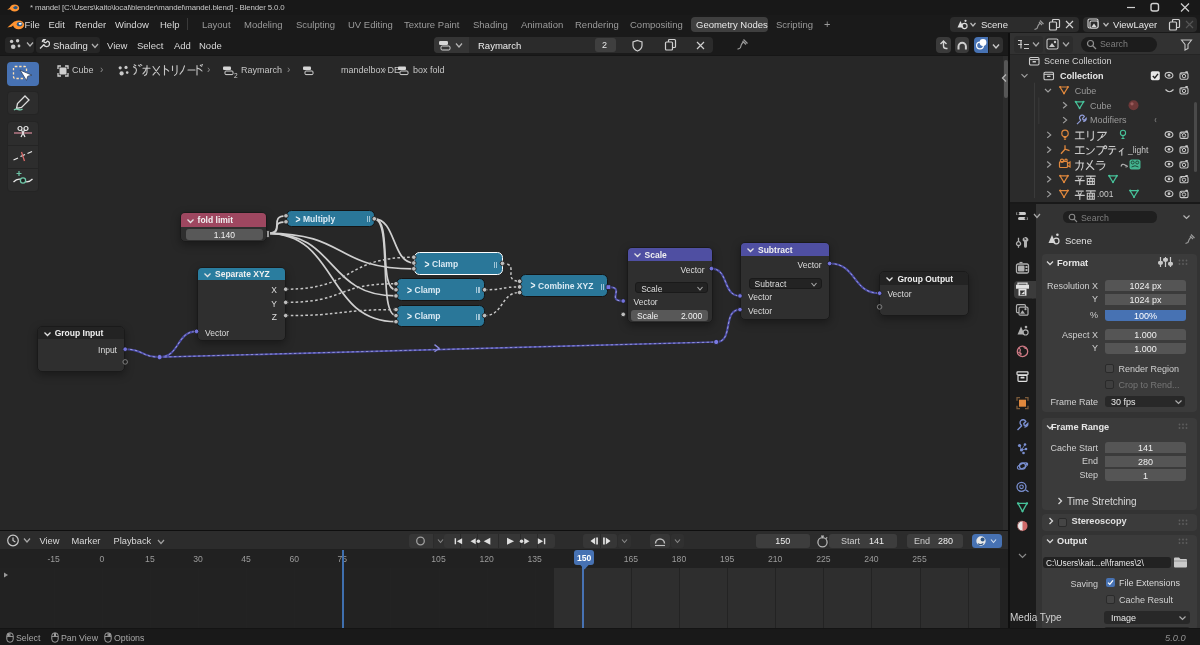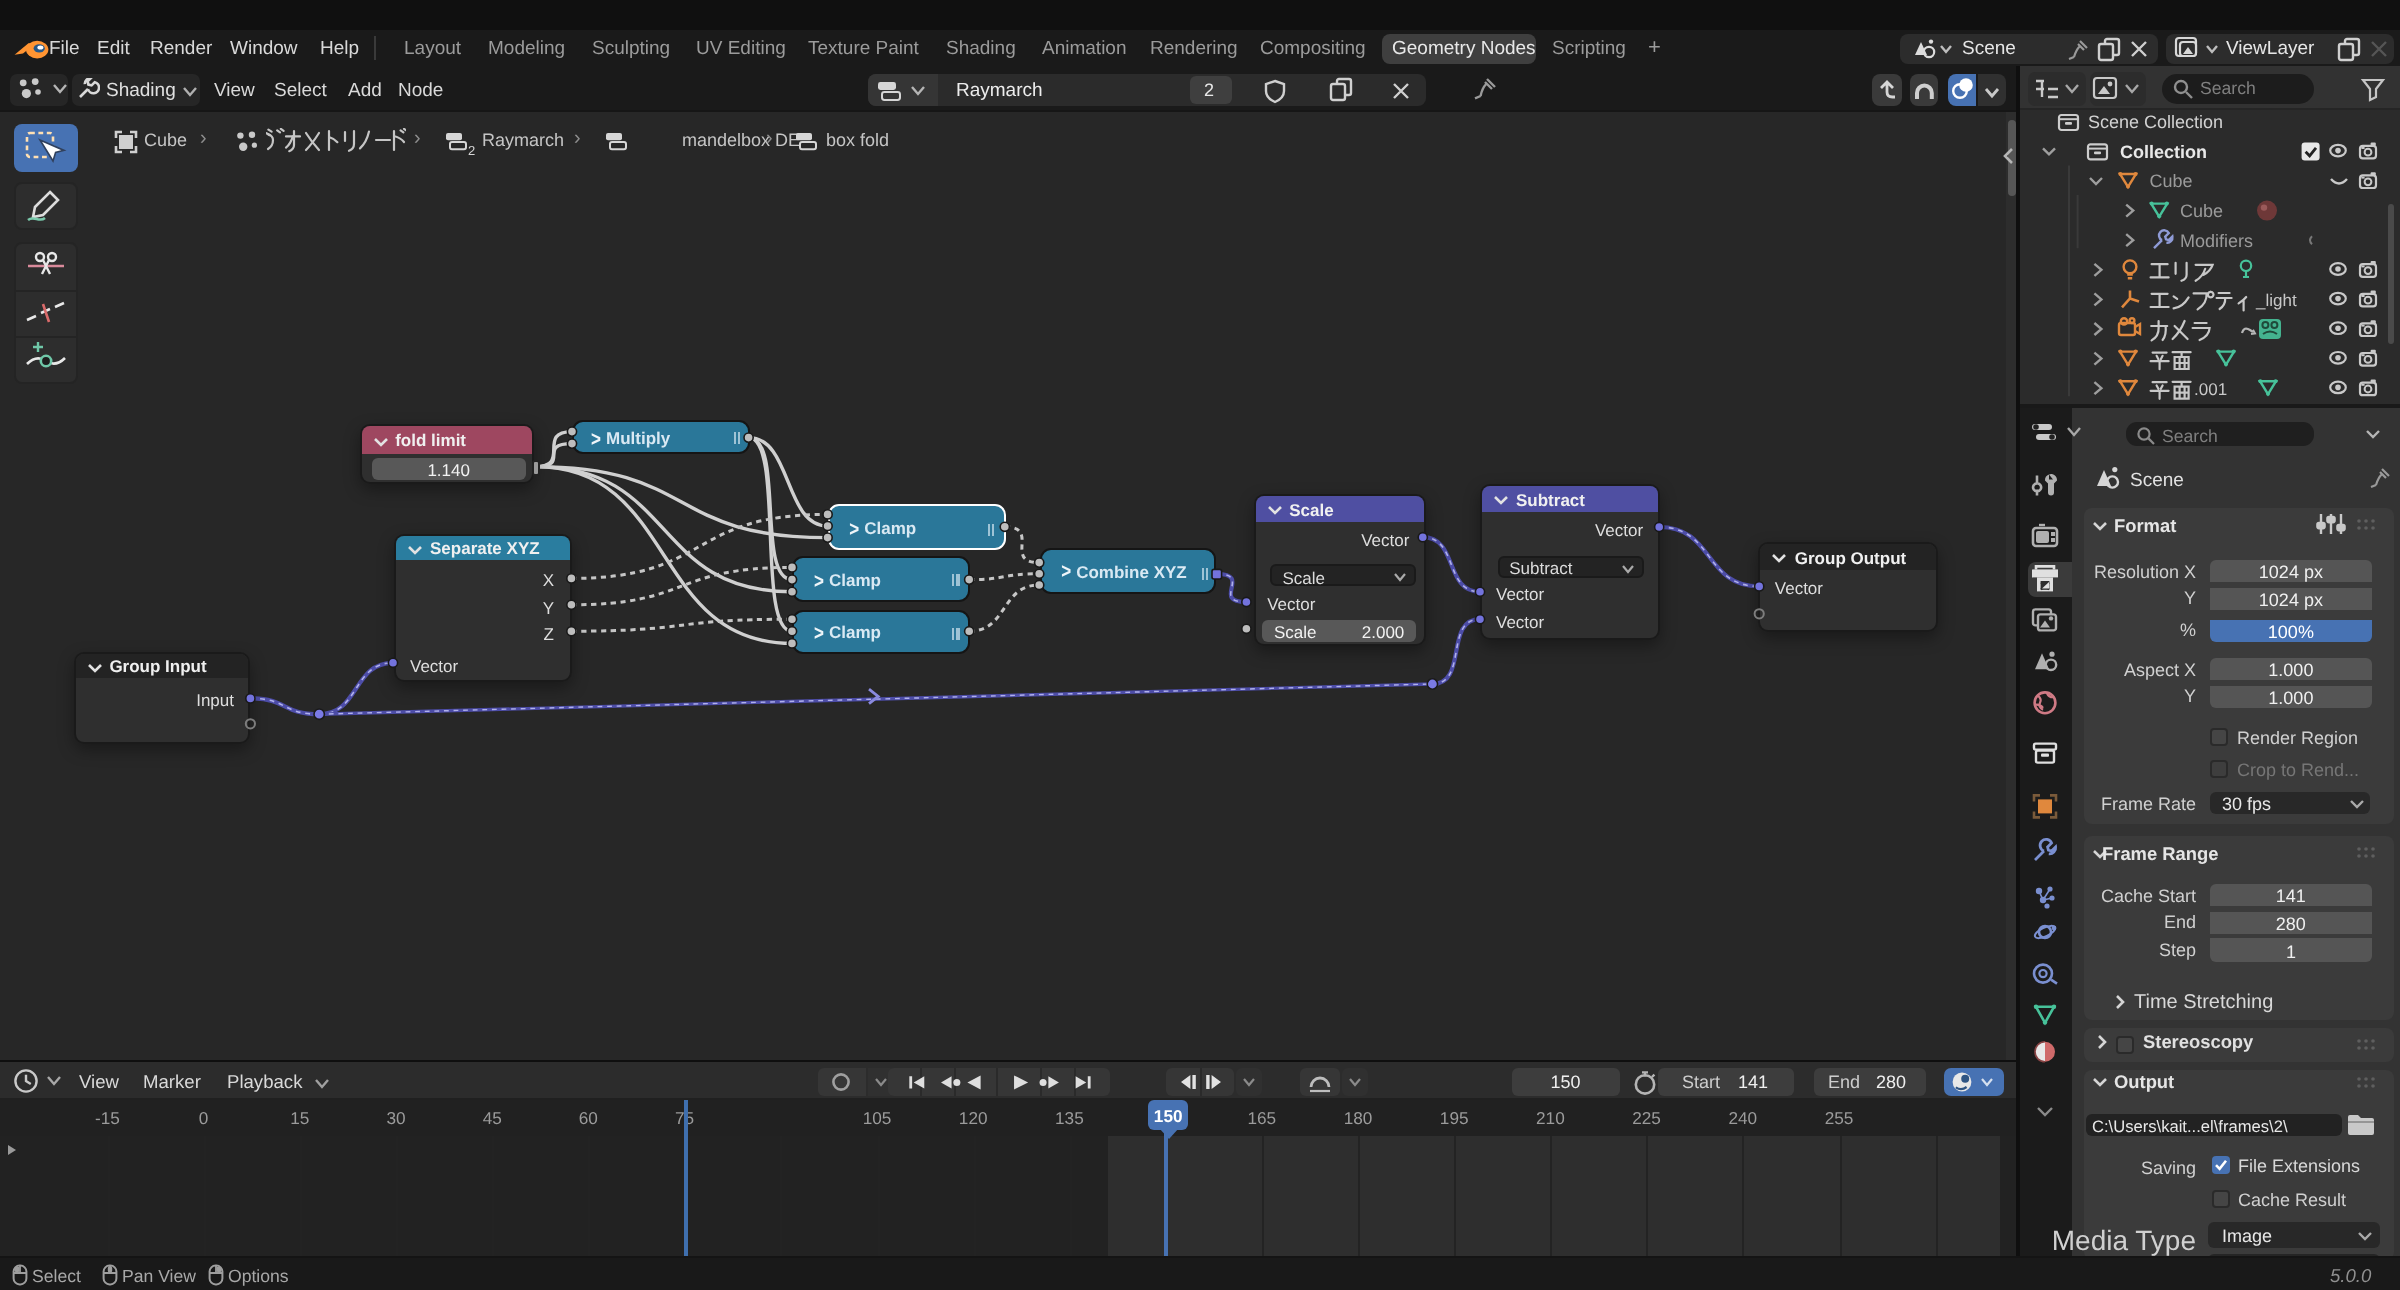--- a/index.html
+++ b/index.html
@@ -30,20 +30,33 @@
 .ndrop { position:absolute; background:#232323; border-radius:3px; height:11px; border:1px solid #1a1a1a;}
 .menu-item { color:#d9d9d9; font-size:9.5px; }
 .tab { color:#9b9b9b; font-size:9.5px; }
 .tab.active { color:#e8e8e8; }
 .sep { background:#0f0f0f; }
 </style>
 </head>
 <body>
 <div id="app">
 
+  <div class="abs titlebar">
+    <svg class="abs" style="left:7px;top:2px;" width="13" height="11" viewBox="0 0 13 11">
+      <ellipse cx="7.6" cy="6" rx="4.6" ry="3.6" fill="#ff9432"></ellipse>
+      <ellipse cx="8.4" cy="5.6" rx="2.2" ry="1.7" fill="#265787"></ellipse>
+      <path d="M0.2 7.8 L6 3.2 L8.5 3.4 L3.6 7.2 Z" fill="#ff9432"></path>
+    </svg>
+    <div class="abs t" style="left:30px;top:3px;font-size:7.9px;color:#c6c6c6;letter-spacing:-0.15px;">* mandel [C:\Users\kaito\local\blender\mandel\mandel.blend] - Blender 5.0.0</div>
+    <svg class="abs" style="left:1120px;top:0;" width="76" height="15" viewBox="0 0 76 15">
+      <path d="M7 7.5 h8" stroke="#cfcfcf" stroke-width="1.2"></path>
+      <rect x="31" y="3.5" width="7.5" height="7.5" fill="none" stroke="#cfcfcf" stroke-width="1.4" rx="2"></rect>
+      <path d="M61 3.5 l8 8 M69 3.5 l-8 8" stroke="#cfcfcf" stroke-width="1.2"></path>
+    </svg>
+  </div>
 
   <div class="abs menubar">
     <svg class="abs" style="left:7px;top:3px;" width="20" height="13" viewBox="0 0 20 13">
       <ellipse cx="11.6" cy="6.8" rx="5.6" ry="4.4" fill="#ff9432"></ellipse>
       <ellipse cx="12.6" cy="6.2" rx="2.8" ry="2.1" fill="#265787"></ellipse>
       <ellipse cx="13.2" cy="5.7" rx="1.5" ry="1.0" fill="#ffffff"></ellipse>
       <path d="M0.3 9.4 L7.2 3.6 L10.6 3.9 L4.5 8.7 Z" fill="#ff9432"></path>
     </svg>
     <div class="abs menu-item" style="left:24.5px;top:4px;">File</div>
     <div class="abs menu-item" style="left:48.5px;top:4px;">Edit</div>
@@ -987,21 +1000,21 @@
             <path d="M1 5 h13" stroke="#8a8a8a" stroke-width="0.8"></path>
           </svg>
       <div class="abs t" style="left:0px;top:374.5px;width:88px;text-align:right;font-size:9px;color:#d0d0d0;">Saving</div>
       <div class="abs" style="left:95.6px;top:374px;width:9px;height:9px;background:#4772b3;border-radius:2px;"></div>
       <svg class="abs" style="left:95.6px;top:374px;" width="9" height="9" viewBox="0 0 9 9">
             <path d="M2 4.6 l1.8 1.8 l3.2 -4" stroke="#fff" stroke-width="1.3" fill="none"></path>
           </svg>
       <div class="abs t" style="left:109px;top:374.3px;font-size:9px;color:#d8d8d8;">File Extensions</div>
       <div class="abs" style="left:95.6px;top:390.5px;width:9px;height:9px;background:#454545;border-radius:2px;border:1px solid #2a2a2a;"></div>
       <div class="abs t" style="left:109px;top:390.8px;font-size:9px;color:#d0d0d0;">Cache Result</div>
-      <div class="abs t" style="left:0px;top:408px;width:88px;text-align:right;font-size:14px;color:#d0d0d0;">Media Type</div>
+      <div class="abs t" style="left:0px;top:408px;width:88px;text-align:left;font-size:10px;color:#d0d0d0;">Media Type</div>
       <div class="abs" style="left:94.2px;top:407px;width:85.8px;height:12.5px;background:#282828;border-radius:3px;"></div>
       <div class="abs t" style="left:101px;top:409px;font-size:9px;color:#e8e8e8;">Image</div>
       <svg class="abs" style="left:168px;top:410.5px;" width="9" height="7" viewBox="0 0 9 7">
             <path d="M1.5 1.5 l3 3 l3 -3" stroke="#aaa" stroke-width="1.2" fill="none"></path>
           </svg>
       <div class="abs" style="left:94.2px;top:422.5px;width:85.8px;height:3.5px;background:#252525;border-radius:3px 3px 0 0;"></div>
       </div>
     </div>
   </div>
 

